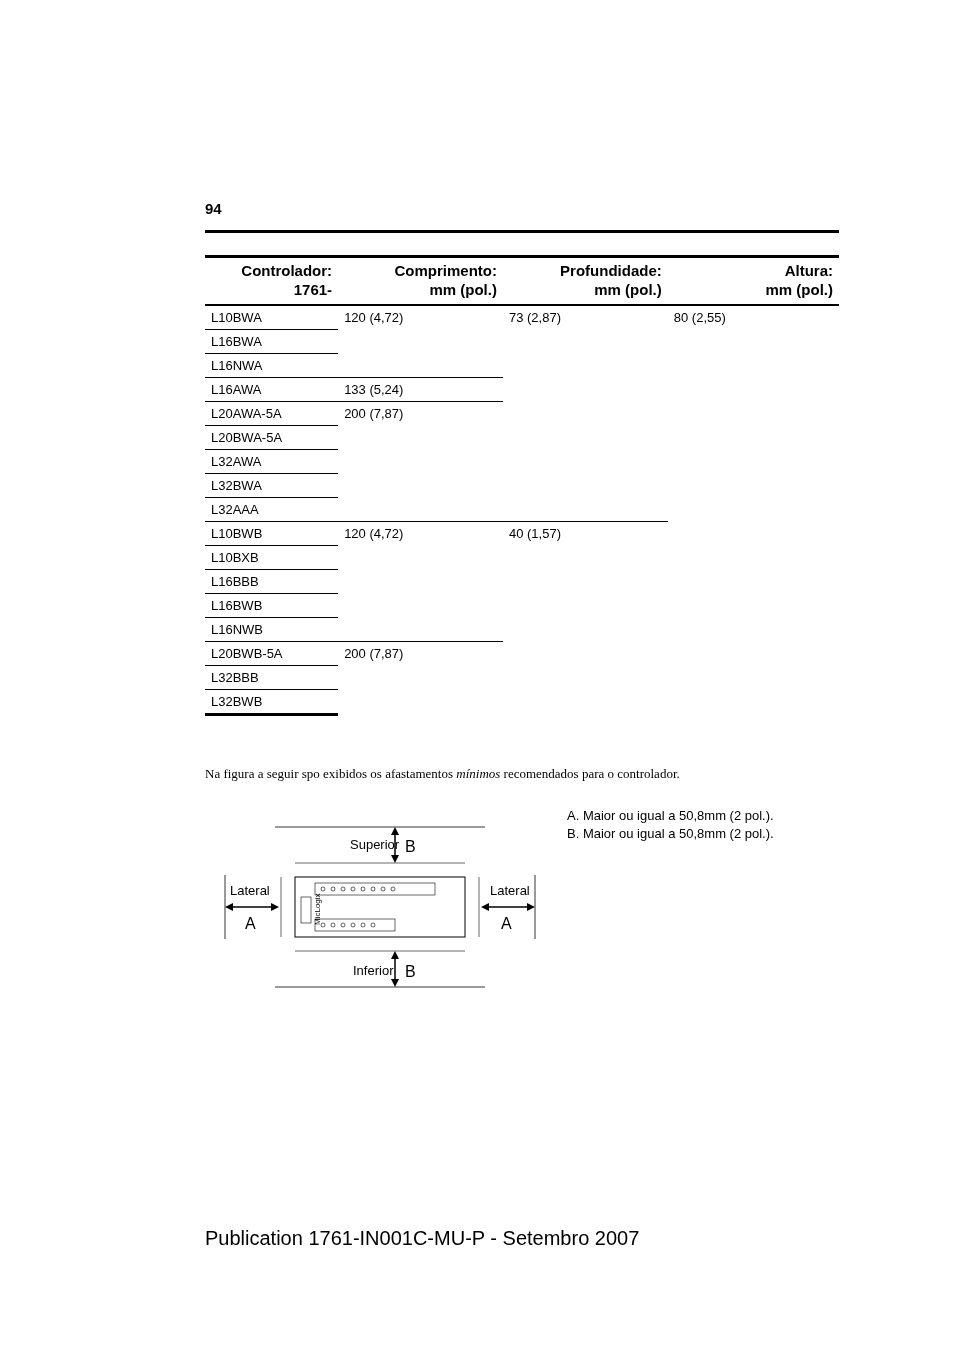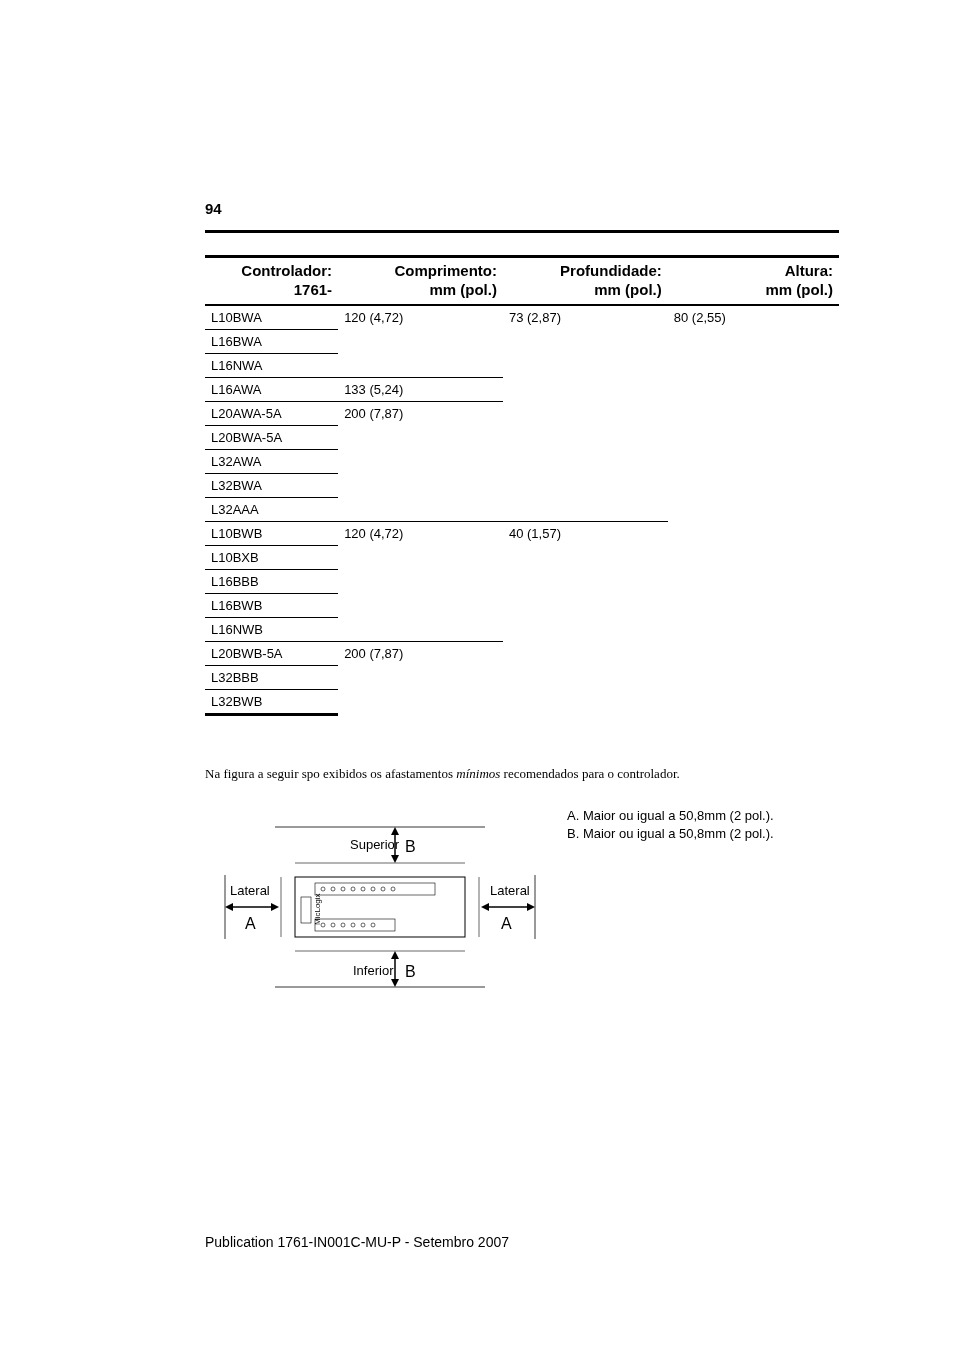--- a/index.html
+++ b/index.html
@@ -14,21 +14,21 @@
   table.spec td{font-size:13px;border-top:1px solid #000;padding:4px 6px;vertical-align:top;}
   table.spec tr.lastrow td{border-bottom:3px solid #000;}
   .sect2{margin-top:48px;}
   p.body{font-family:Georgia,'Times New Roman',serif;font-size:13px;margin:12px 0 0 0;line-height:1.5;}
   em.it{font-style:italic;}
   .figwrap{display:flex;align-items:flex-start;gap:12px;margin-top:24px;}
   .figlbl{font-family:Arial,Helvetica,sans-serif;font-size:13px;}
   .legend{font-family:Arial,Helvetica,sans-serif;font-size:13px;line-height:1.4;}
   .note{font-family:Georgia,'Times New Roman',serif;font-size:15px;margin-top:28px;}
   .note b{font-weight:bold;}
-  .pub{position:absolute;left:205px;bottom:100px;font-family:Arial,Helvetica,sans-serif;font-size:14px;}
+  .pub{position:absolute;left:205px;bottom:100px;font-family:Arial,Helvetica,sans-serif;font-size:20px;}
   svg{display:block;}
   .col-ctrl{width:21%;}
   .col-comp{width:26%;}
   .col-prof{width:26%;}
   .col-alt{width:27%;}
 </style>
 </head>
 <body>
 
 <div class="pn">94</div>

